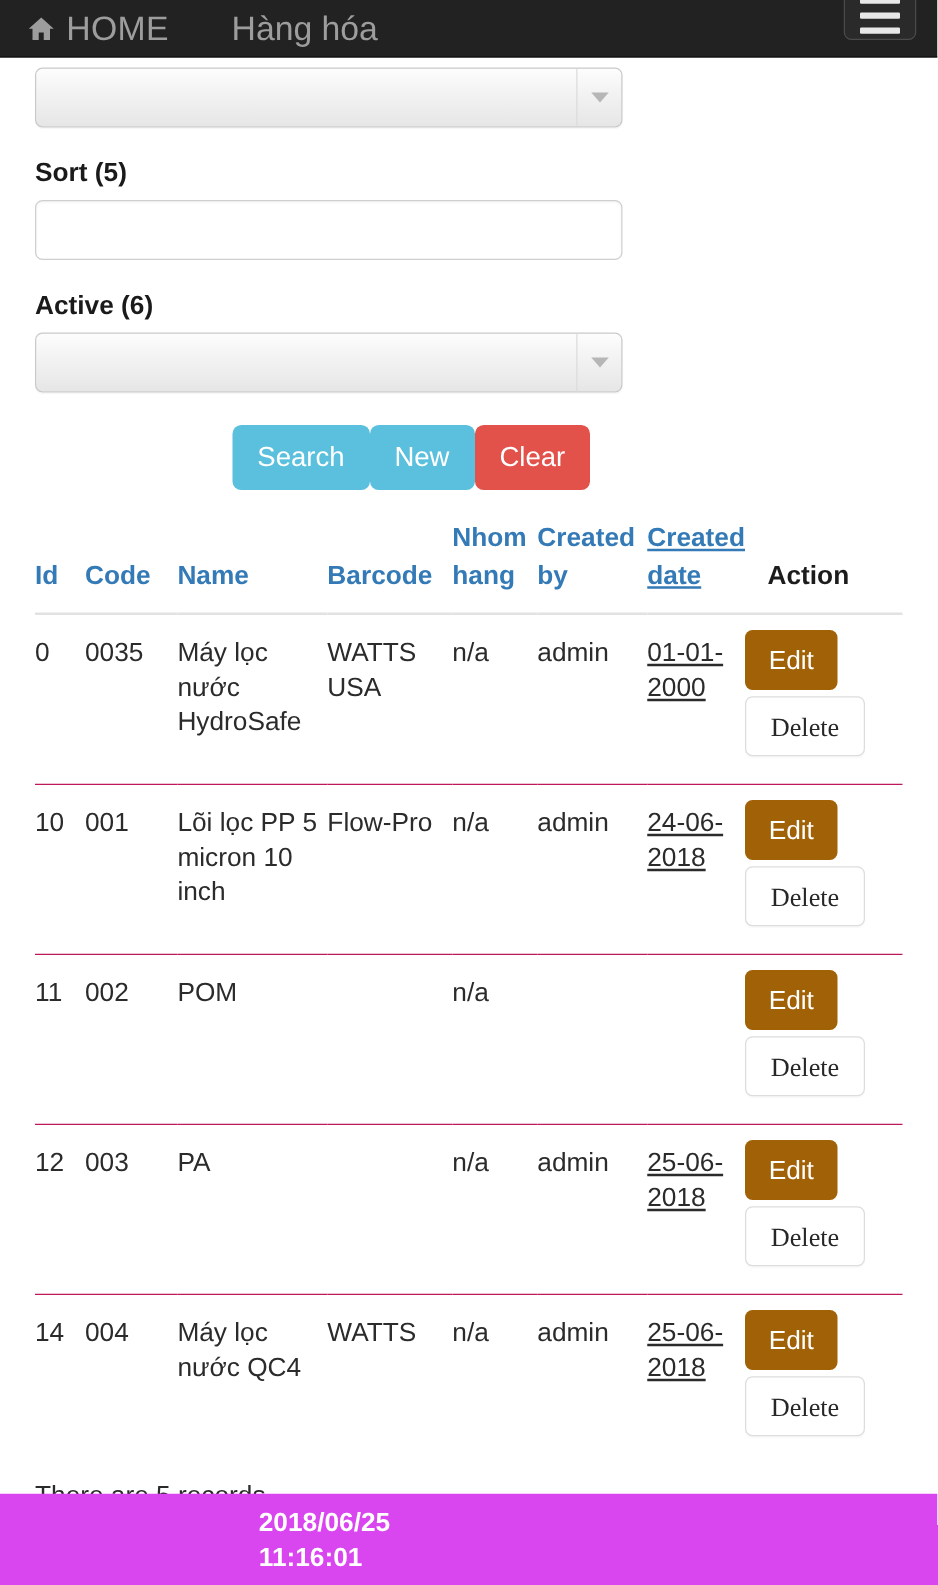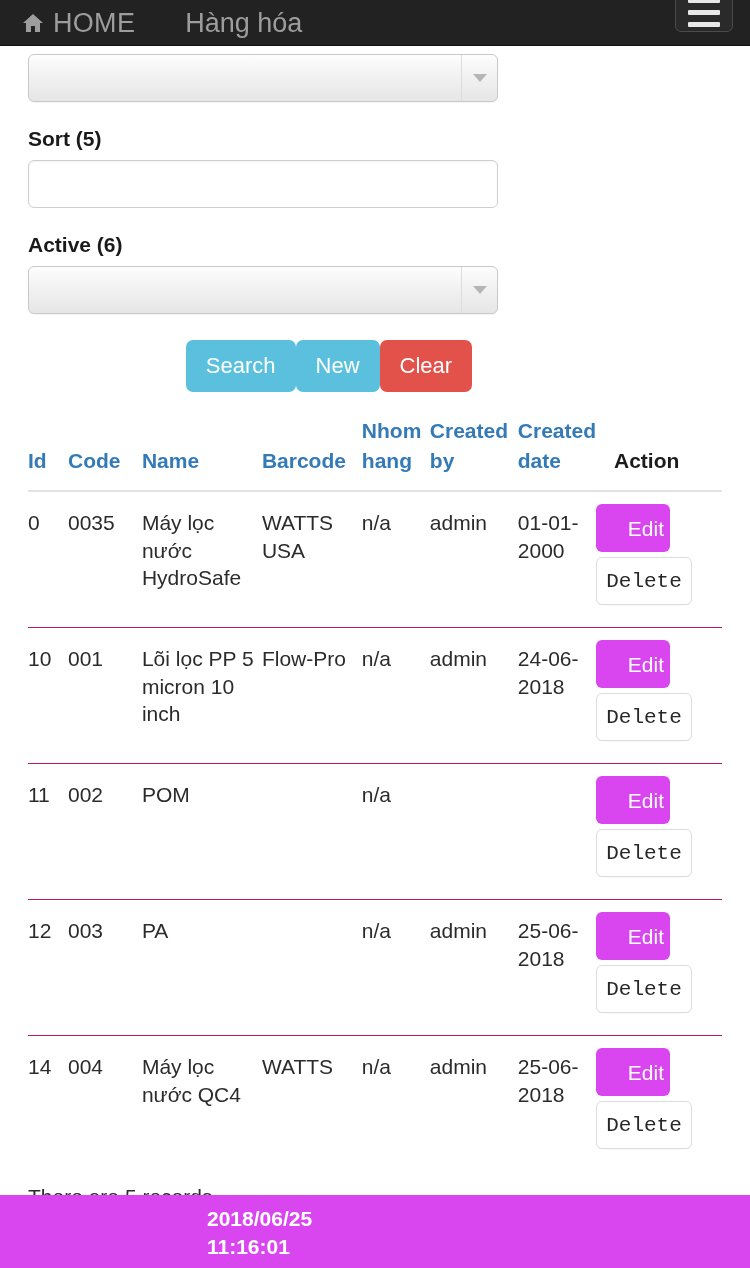--- a/index.html
+++ b/index.html
@@ -149,49 +149,49 @@
     line-height: 1.33;
     border-top: 1px solid #be185d;
   }
   table.grid tbody tr:first-child td { border-top: none; }
   .col-id     { width: 40px; }
   .col-code   { width: 74px; }
   .col-name   { width: 120px; }
   .col-barcode{ width: 100px; }
   .col-nhom   { width: 68px; }
   .col-by     { width: 88px; }
-  .col-date   { width: 78px; }
+  .col-date   { width: 78px; text-decoration: underline; }
   .col-action { width: 126px; }
 
   .act-cell { padding-top: 12px !important; padding-right: 0 !important; }
   .btn-edit {
     display: block;
     width: 74px; height: 48px;
     line-height: 48px;
-    text-align: right;
-    background: #d946ef;
+    text-align: center;
+    background: #a16207;
     color: #fff;
     font-size: 21px;
     border: none;
     border-radius: 6px;
     font-family: "Liberation Sans", sans-serif;
     cursor: pointer;
   }
   .btn-delete {
     display: block;
     width: 96px; height: 48px;
     line-height: 46px;
     text-align: center;
     background: #fff;
     color: #272727;
     font-size: 21px;
     border: 1px solid #dddddd;
     border-radius: 6px;
     margin-top: 5px;
-    font-family: Liberation Mono, monospace;
+    font-family: Liberation Serif, serif;
     cursor: pointer;
     box-shadow: 0 1px 1px rgba(0,0,0,.03);
   }
 
   
   .records {
     padding: 14px 28px 0 28px;
     font-size: 21px;
     color: #2b2b2b;
   }

